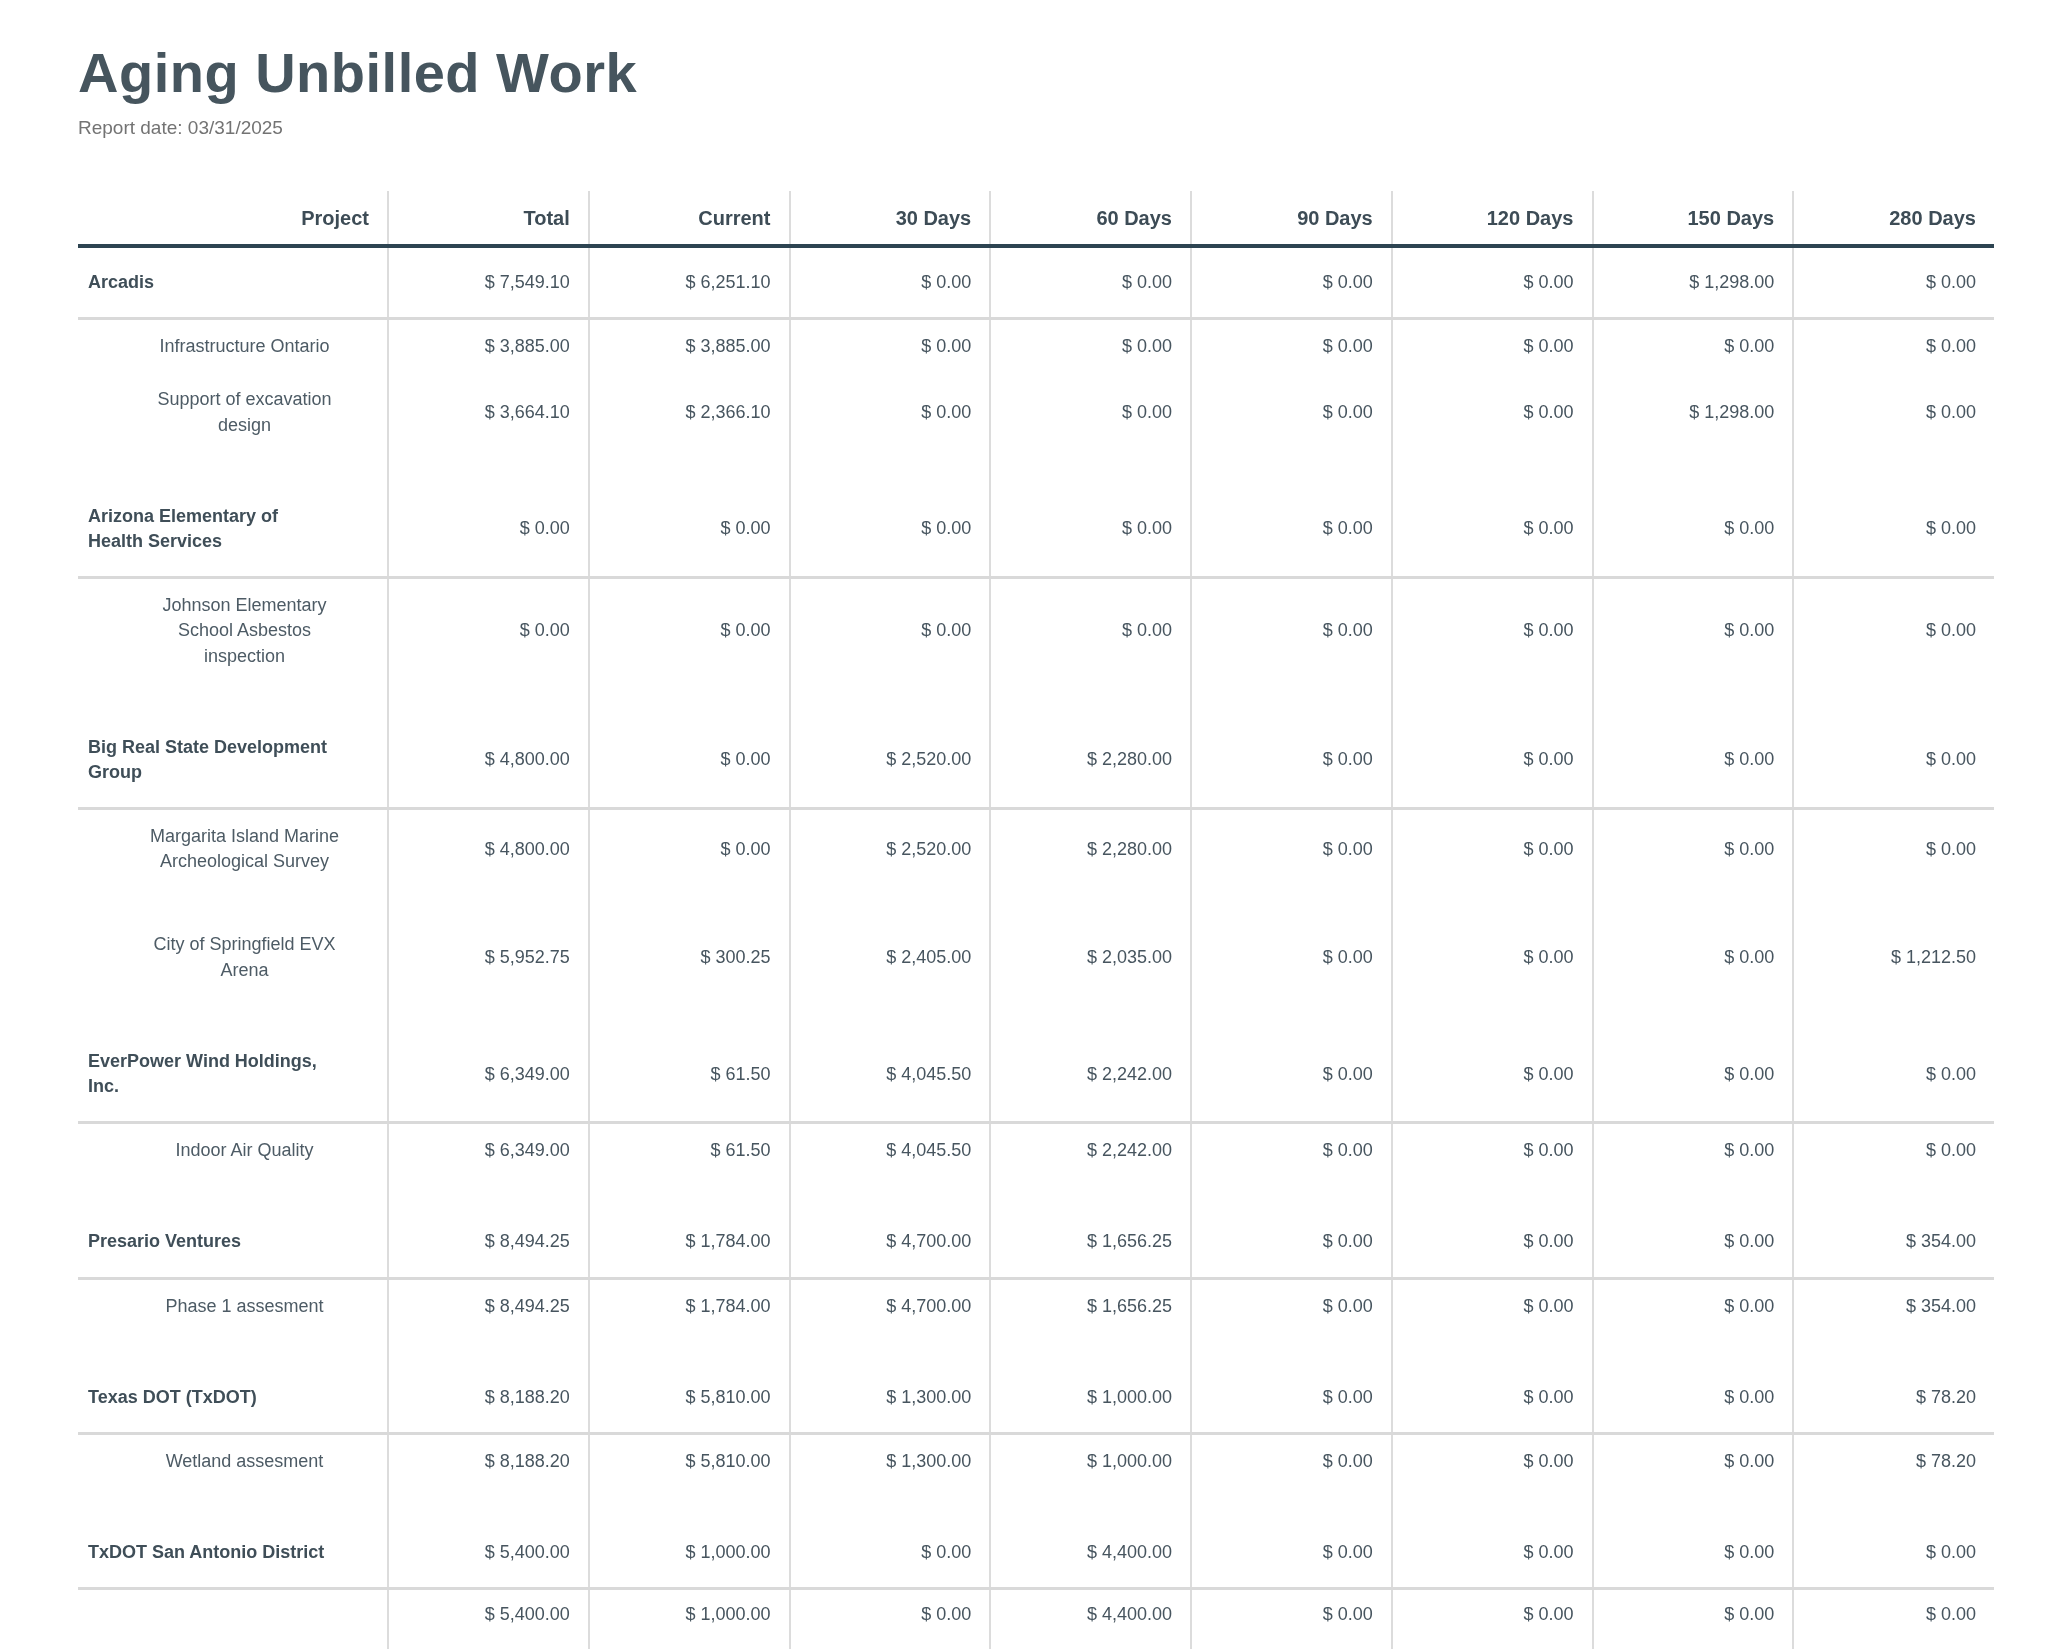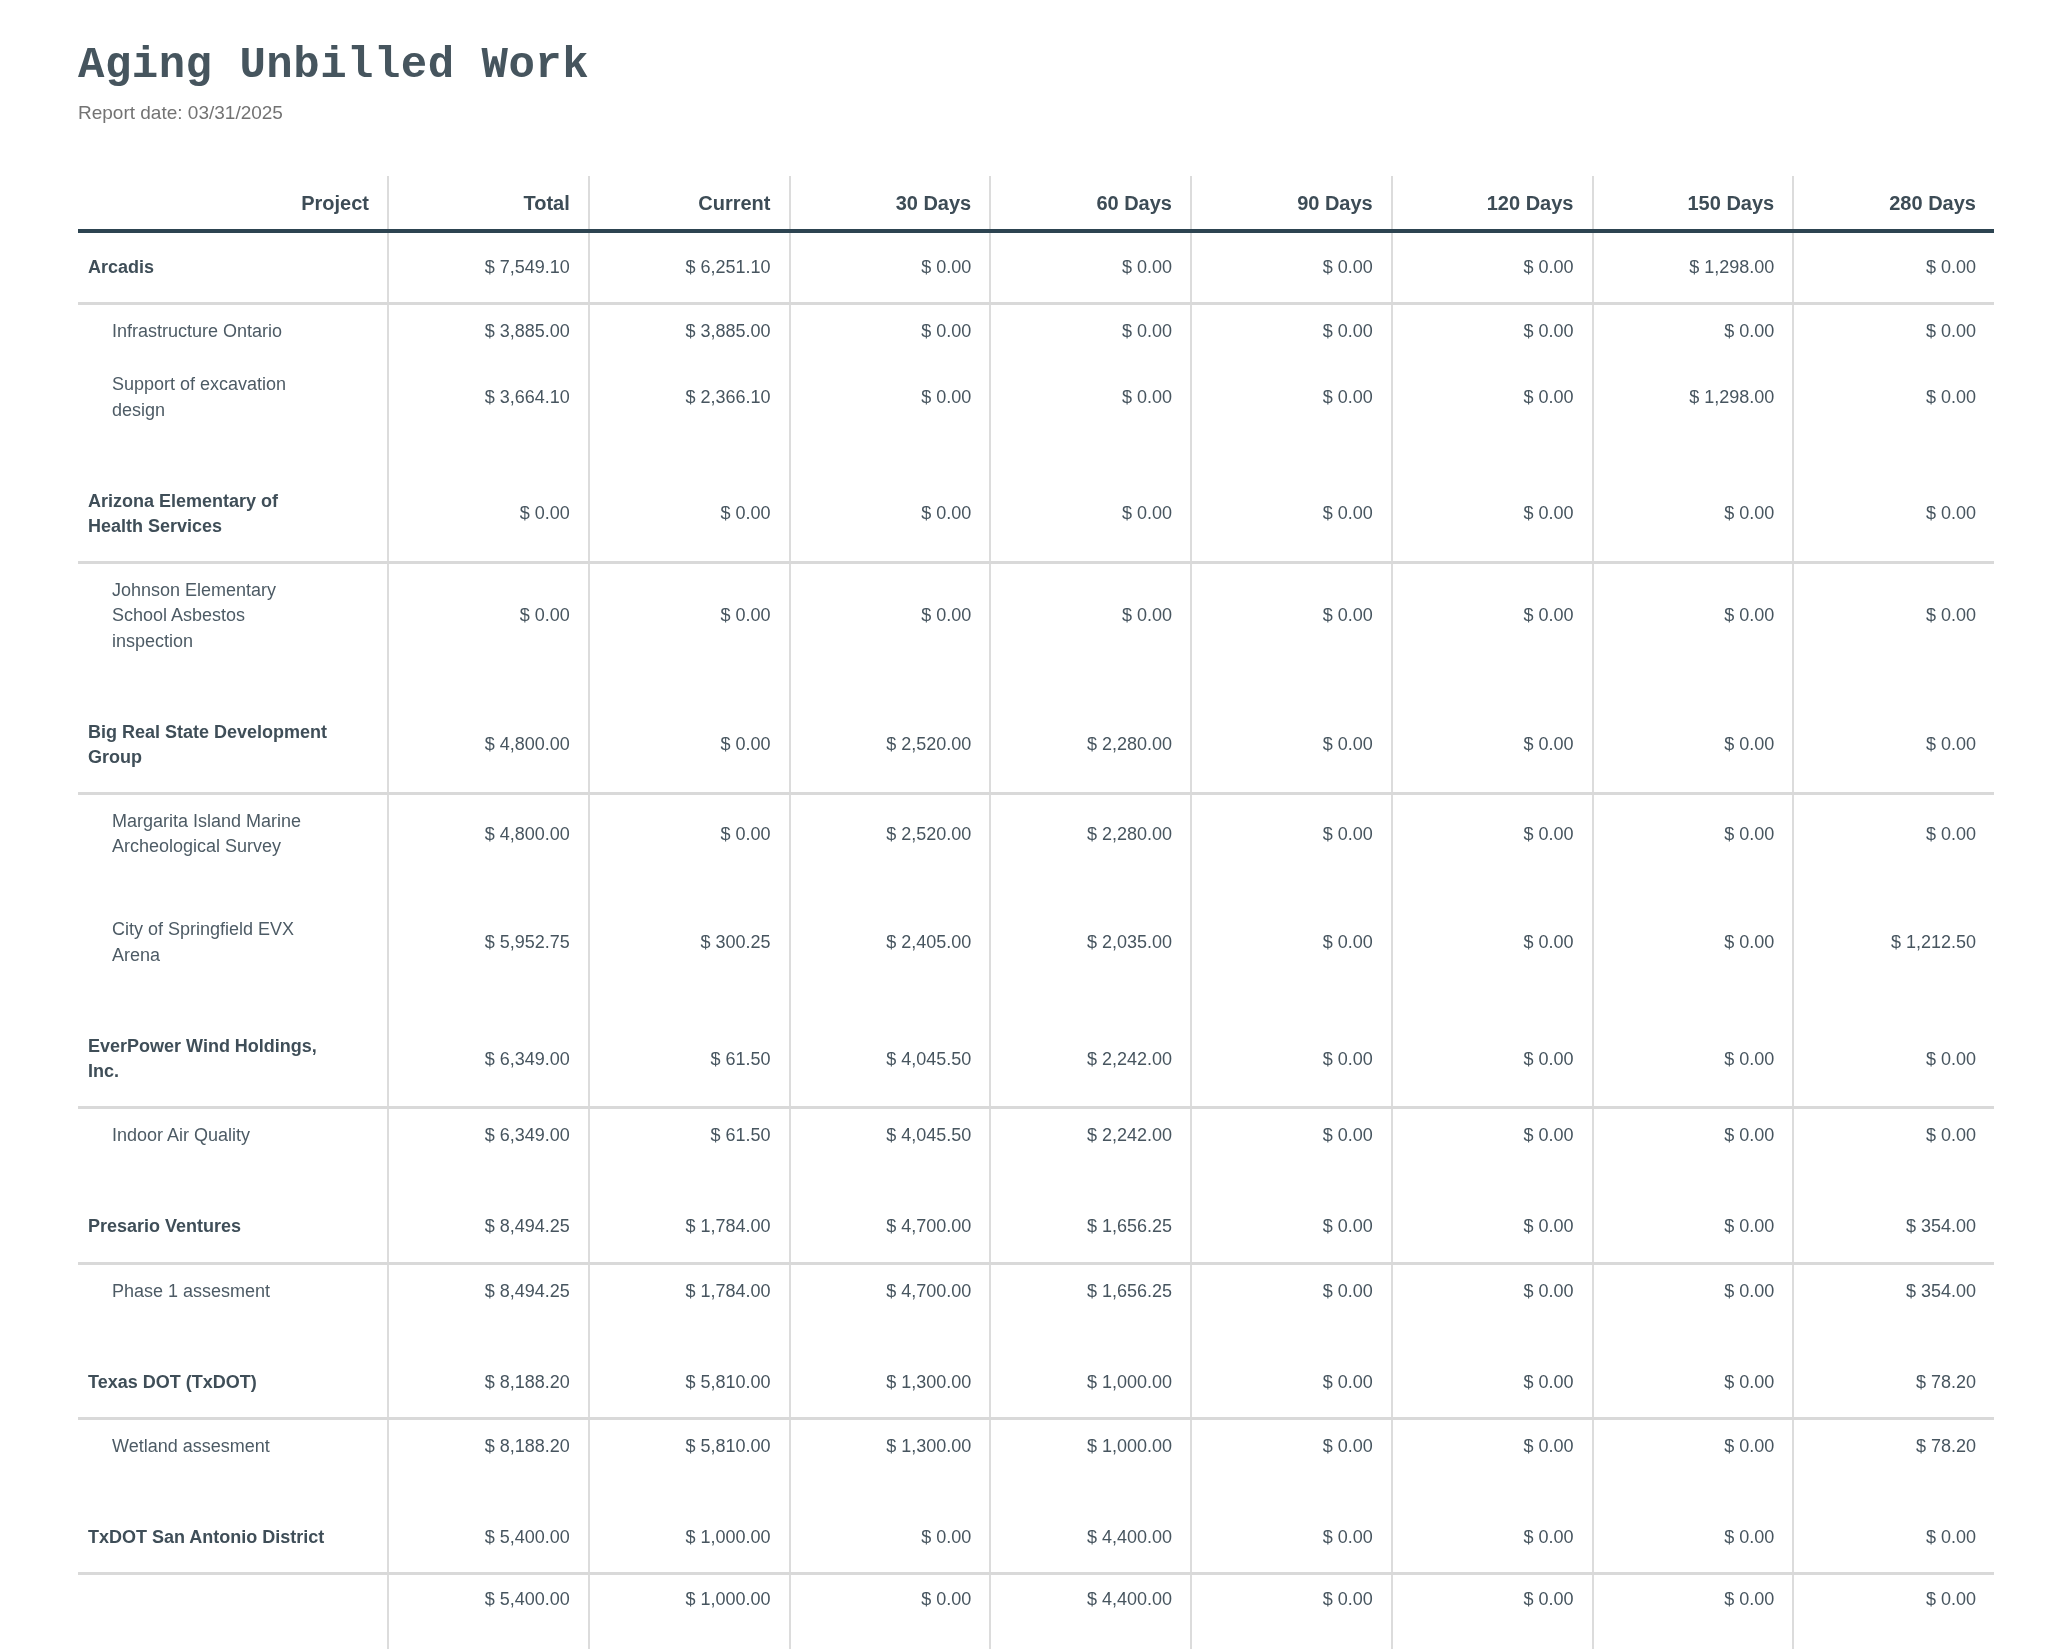--- a/index.html
+++ b/index.html
@@ -11,22 +11,22 @@
     color: #44525d;
   }
   body {
     width: 2051px;
     min-height: 1649px;
   }
   .page {
     padding: 40px 60px 0 78px;
   }
   .page-title {
-    font-family: Liberation Mono, monospace;
-    font-size: 44px;
+    font-family: Liberation Sans, sans-serif;
+    font-size: 56px;
     font-weight: bold;
     color: #46555e;
     letter-spacing: 0.5px;
     margin: 0 0 12px 0;
   }
   .report-date {
     font-size: 19px;
     color: #737373;
     margin: 0;
   }
@@ -77,20 +77,21 @@
   tr.row-client td.name-cell {
     font-weight: bold;
     color: #3f4e58;
   }
   tr.row-client td { border-bottom: 3px solid #d9d9d9; }
   
   tr.row-sub td { padding-top: 14px; padding-bottom: 14px; }
   tr.row-sub td.name-cell {
     padding-left: 34px;
     color: #4d5b65;
+    text-align: center;
   }
   tr.row-sub .name-text { max-width: 200px; }
   tr.row-sub-last td { padding-bottom: 44px; }
 </style>
 </head>
 <body>
 
 <div class="page">
   <h1 class="page-title">Aging Unbilled Work</h1>
   <p class="report-date">Report date: 03/31/2025</p>

